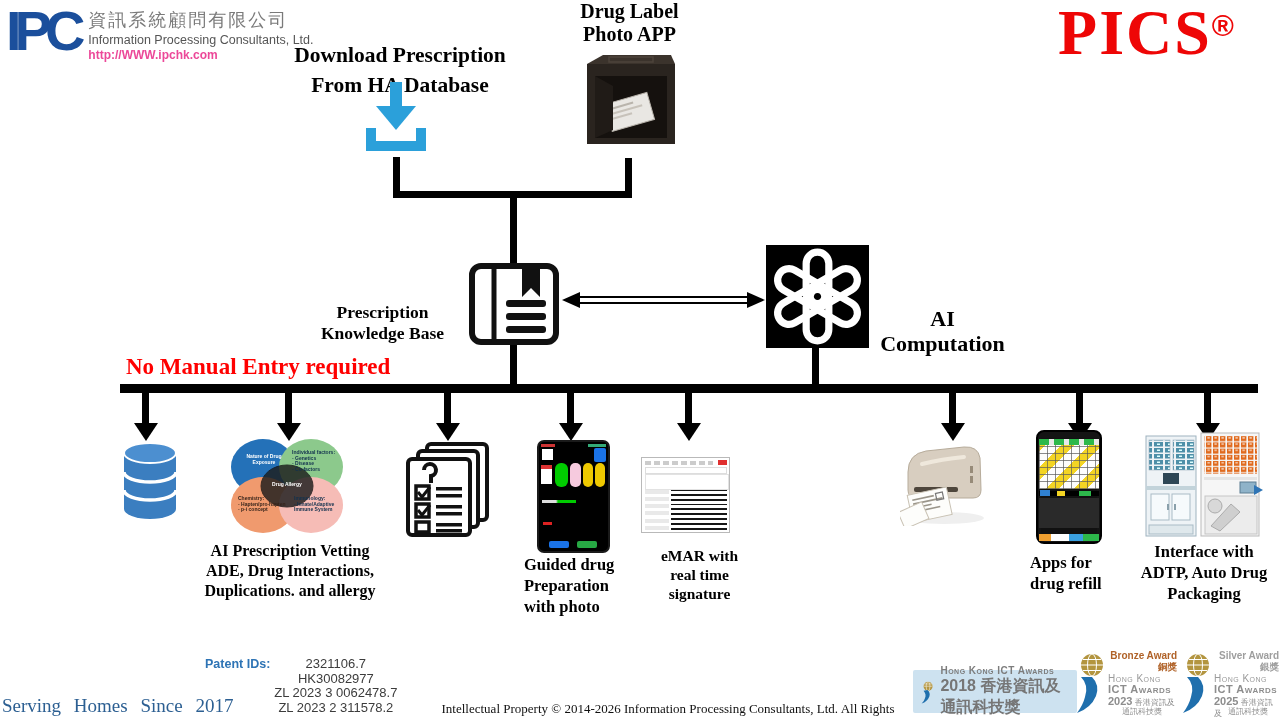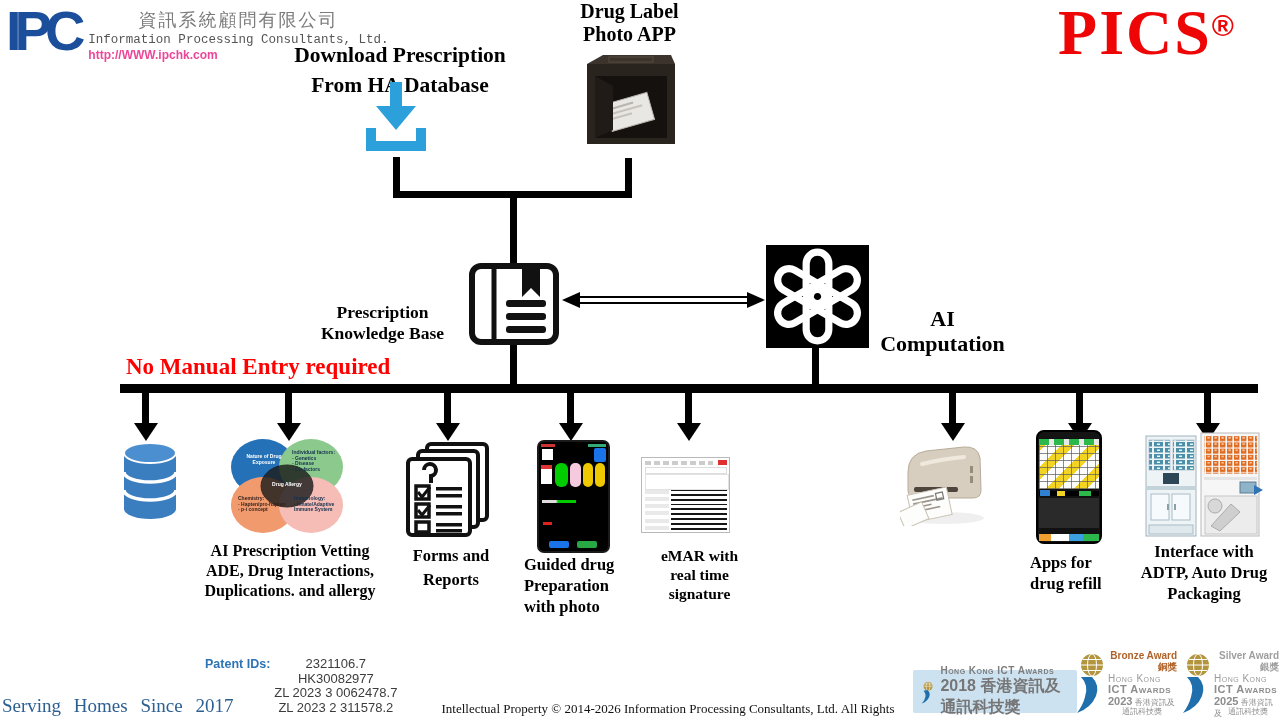--- a/index.html
+++ b/index.html
@@ -8,22 +8,22 @@
   .abs{position:absolute;}
   .bs{font-family:"Liberation Serif",serif;font-weight:700;color:#000;}
   .pre{white-space:pre-line;}
   .ctr{text-align:center;}
 
   
   .logo-block{left:6px;top:4px;display:flex;align-items:flex-start;}
   .logo-acronym{font-weight:900;font-size:56px;line-height:54px;color:#1b4f9c;letter-spacing:-7px;
                 font-family:"Liberation Sans",sans-serif;}
   .logo-text{margin-left:10px;padding-top:4px;}
-  .logo-cn{font-size:18px;color:#7a7a7a;letter-spacing:2px;text-align:center;}
-  .logo-en{font-size:12.5px;color:#555;margin-top:1px;font-family:Liberation Mono, monospace;}
+  .logo-cn{font-size:18px;color:#7a7a7a;letter-spacing:2px;}
+  .logo-en{font-size:12.5px;color:#555;margin-top:1px;}
   .logo-url{font-size:12px;font-weight:700;color:#ec4899;text-align:left;margin-top:1px;text-decoration:none;display:block;}
   .download-label{left:268px;top:10px;width:264px;font-size:21.5px;line-height:30px;margin-top:30px;}
   .photoapp-label{left:552px;top:0px;width:155px;font-size:20px;line-height:23px;}
   .brand{left:1018px;top:0px;width:256px;text-align:center;color:#ee0606;}
   .brand .big{font-family:"Liberation Serif",serif;font-weight:900;font-size:64px;line-height:66px;letter-spacing:2px;}
   .brand .reg{font-size:30px;vertical-align:18px;font-weight:700;}
 
   
   .line{background:#000;}
   .bus{left:120px;top:384px;width:1138px;height:9px;background:#000;}
@@ -434,22 +434,20 @@
       <rect x="62" y="66" width="52" height="38" fill="#ececec" stroke="#c5c5c5"></rect>
       <circle cx="72" cy="76" r="7" fill="#d8d8d8" stroke="#ababab"></circle>
       <polygon points="68,96 88,74 97,82 77,101" fill="#cfcfcf" stroke="#ababab"></polygon>
       <polygon points="120,60 111,55 111,65" fill="#2e74b5"></polygon>
     </svg>
   </div>
 
   <div class="abs bs pre ctr il il1">AI Prescription Vetting
 ADE, Drug Interactions,
 Duplications. and allergy</div>
-  <div class="abs bs pre ctr il il2">Forms and
-Reports</div>
   <div class="abs bs pre il il3">Guided drug
 Preparation
 with photo</div>
   <div class="abs bs pre il il4">eMAR with
 real time
 signature</div>
   <div class="abs bs pre il il6">Apps for
 drug refill</div>
   <div class="abs bs pre ctr il il7">Interface with
 ADTP, Auto Drug

